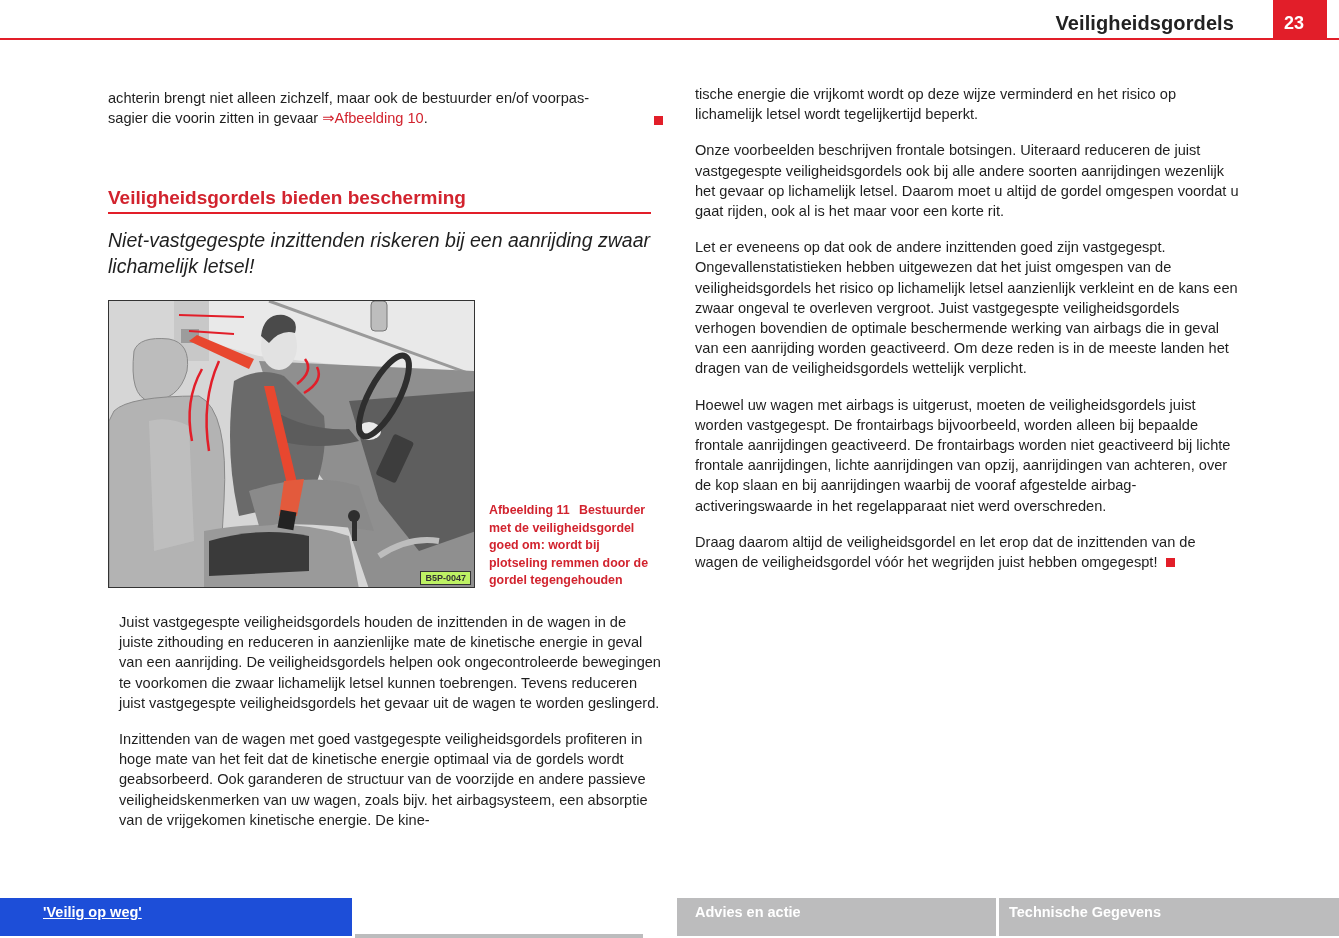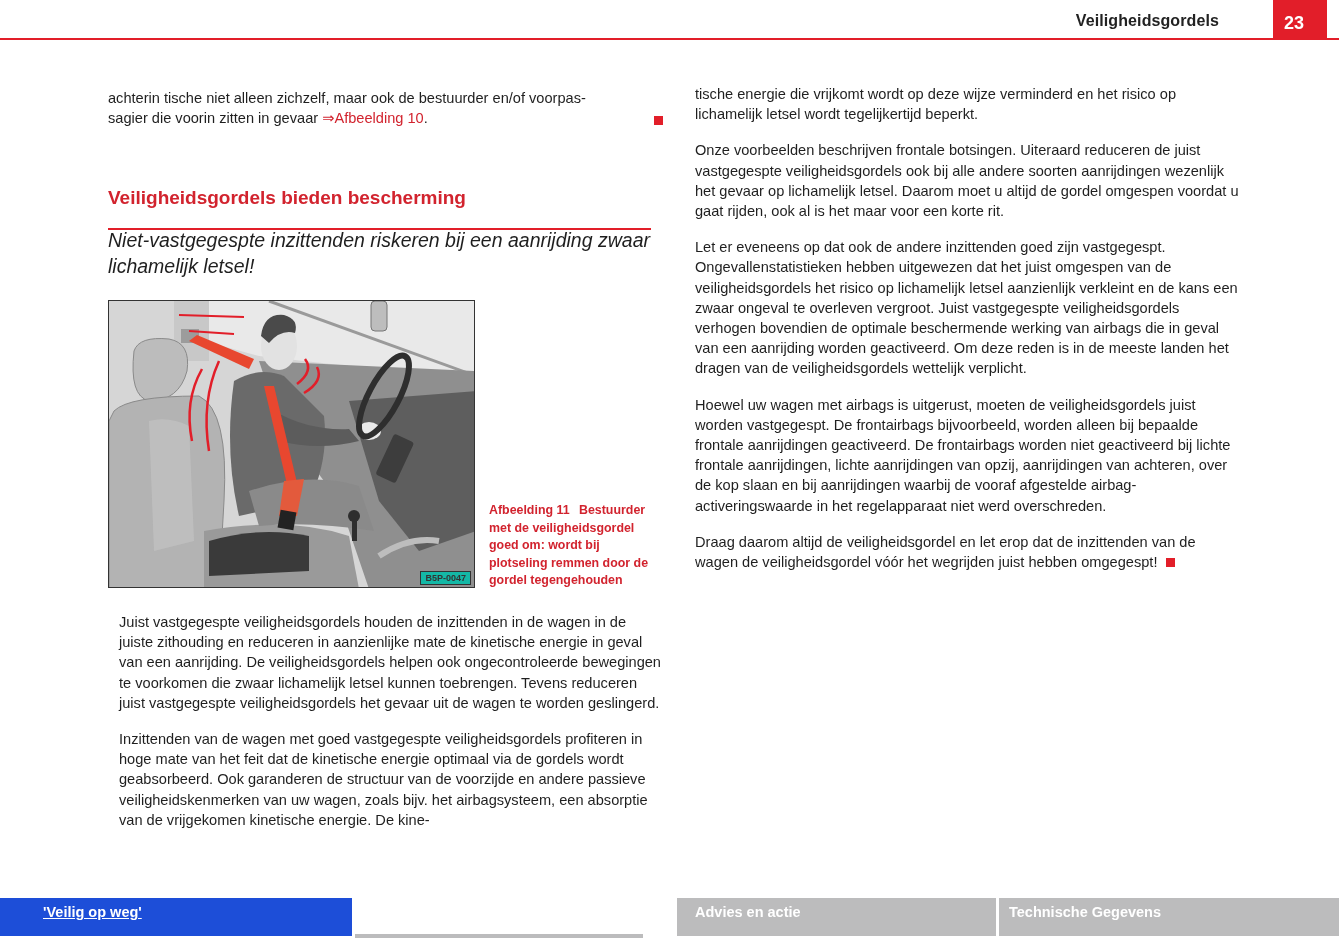--- a/index.html
+++ b/index.html
@@ -5,53 +5,53 @@
   html, body { margin:0; padding:0; }
   body {
     width:1339px; height:938px; position:relative; overflow:hidden;
     background:#ffffff; color:#1f1f1f;
     font-family:"DejaVu Sans Condensed","DejaVu Sans","Liberation Sans",sans-serif;
   }
   .header-rule {
     position:absolute; left:0; top:38px; width:1339px; height:2px; background:#e21e29;
   }
   .header-title {
-    position:absolute; right:120px; top:12px; font-size:16px; font-weight:bold; color:#222;
+    position:absolute; right:105px; top:12px; font-size:20px; font-weight:bold; color:#222;
     font-family:"Liberation Sans",sans-serif; letter-spacing:0.1px;
   }
   .page-num {
     position:absolute; left:1273px; top:0; width:54px; height:40px; background:#e21e29; color:#fff;
     font-family:"Liberation Sans",sans-serif; font-weight:bold; font-size:18px;
     box-sizing:border-box; padding-left:11px; padding-top:13px;
   }
   .col { position:absolute; font-family:"Liberation Sans",sans-serif; font-size:14.6px; line-height:20.2px; }
   .col-left { left:108px; top:88px; width:545px; }
   .col-right { left:695px; top:84px; width:545px; }
   p { margin:0; }
   .para { margin-bottom:16px; }
   .link { color:#d2232e; }
   .end-mark {
     display:inline-block; width:9px; height:9px; background:#e21e29; vertical-align:0px;
   }
   .end-mark-right { position:absolute; left:546px; top:28px; }
   .section-title {
     position:absolute; left:108px; top:187px; width:543px; font-size:19px; font-weight:bold; color:#d2232e;
-    font-family:"Liberation Sans",sans-serif; padding-bottom:19px; border-bottom:2.5px solid #e21e29;
+    font-family:"Liberation Sans",sans-serif; padding-bottom:3px; border-bottom:2.5px solid #e21e29;
   }
   .intro {
     position:absolute; left:108px; top:227px; width:545px; font-style:italic; font-size:19.5px; line-height:26px;
     font-family:Liberation Sans, sans-serif; color:#1f1f1f;
   }
   .figure {
     position:absolute; left:108px; top:300px; width:367px; height:288px; border:1px solid #333;
     background:#cfcfcf; overflow:hidden; box-sizing:border-box;
   }
   .figure svg { display:block; }
   .fig-code {
-    position:absolute; right:3px; bottom:2px; background:#14b8a6; border:1px solid #333; font-size:9px;
+    position:absolute; right:3px; bottom:2px; background:#bef264; border:1px solid #333; font-size:9px;
     font-family:"Liberation Sans",sans-serif; font-weight:bold; padding:0 4px; color:#333; line-height:12px;
   }
   .caption {
     position:absolute; left:489px; top:502px; width:165px; font-size:12.4px; line-height:17.6px; font-weight:bold;
     color:#d2232e; font-family:"Liberation Sans",sans-serif;
   }
   .caption .num { margin-right:6px; }
   .body-left { position:absolute; left:108px; top:612px; width:545px; font-family:"Liberation Sans",sans-serif; font-size:14.6px; line-height:20.2px;margin-left:11px; }
   .footer { position:absolute; left:0; top:898px; width:1339px; height:40px; }
   .tab {
@@ -63,21 +63,21 @@
 </style>
 </head>
 <body>
 
 <div class="header-rule"></div>
 <div class="header-title">Veiligheidsgordels</div>
 <div class="page-num">23</div>
 
 <div class="col col-left">
   <p style="position:relative;">
-    <span>achterin tische niet alleen zichzelf, maar ook de bestuurder en/of voorpas-</span><br>
+    <span>achterin brengt niet alleen zichzelf, maar ook de bestuurder en/of voorpas-</span><br>
     <span>sagier die voorin zitten in gevaar </span><a class="link">⇒Afbeelding 10</a><span>.</span>
     <span class="end-mark end-mark-right"></span>
   </p>
 </div>
 
 <div class="section-title">Veiligheidsgordels bieden bescherming</div>
 
 <div class="intro">Niet-vastgegespte inzittenden riskeren bij een aanrijding zwaar lichamelijk letsel!</div>
 
 <div class="figure">

